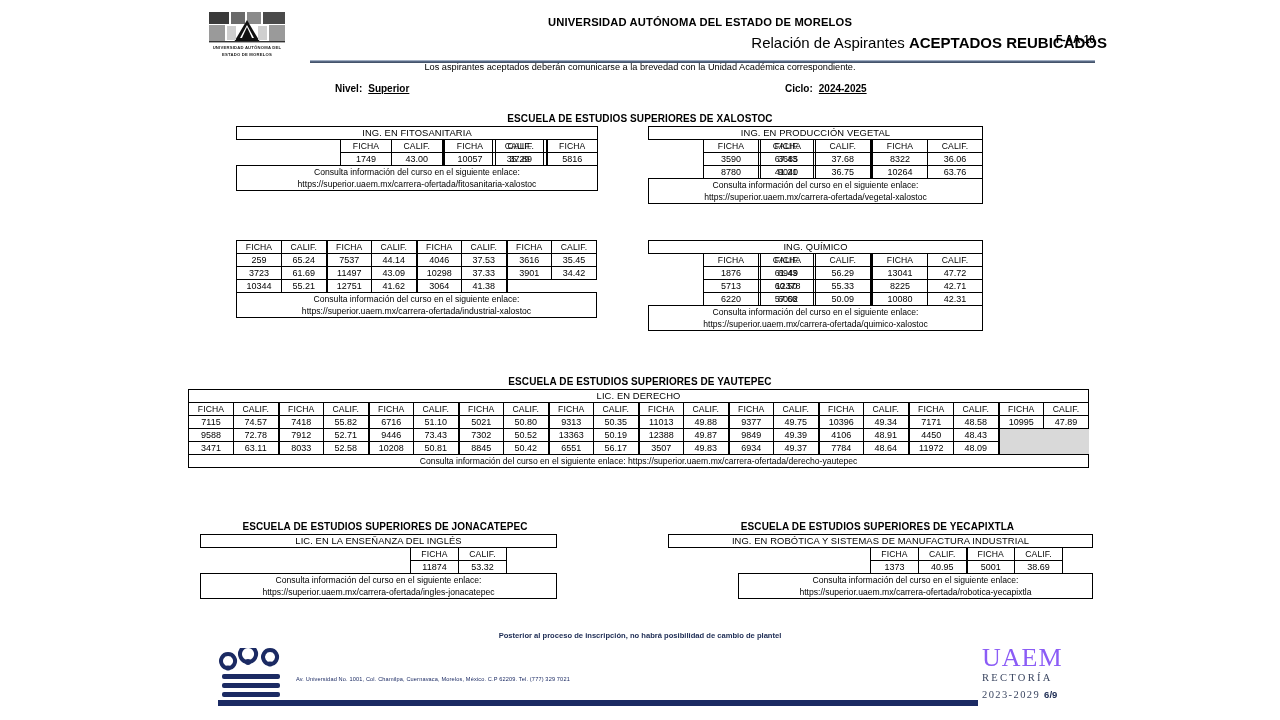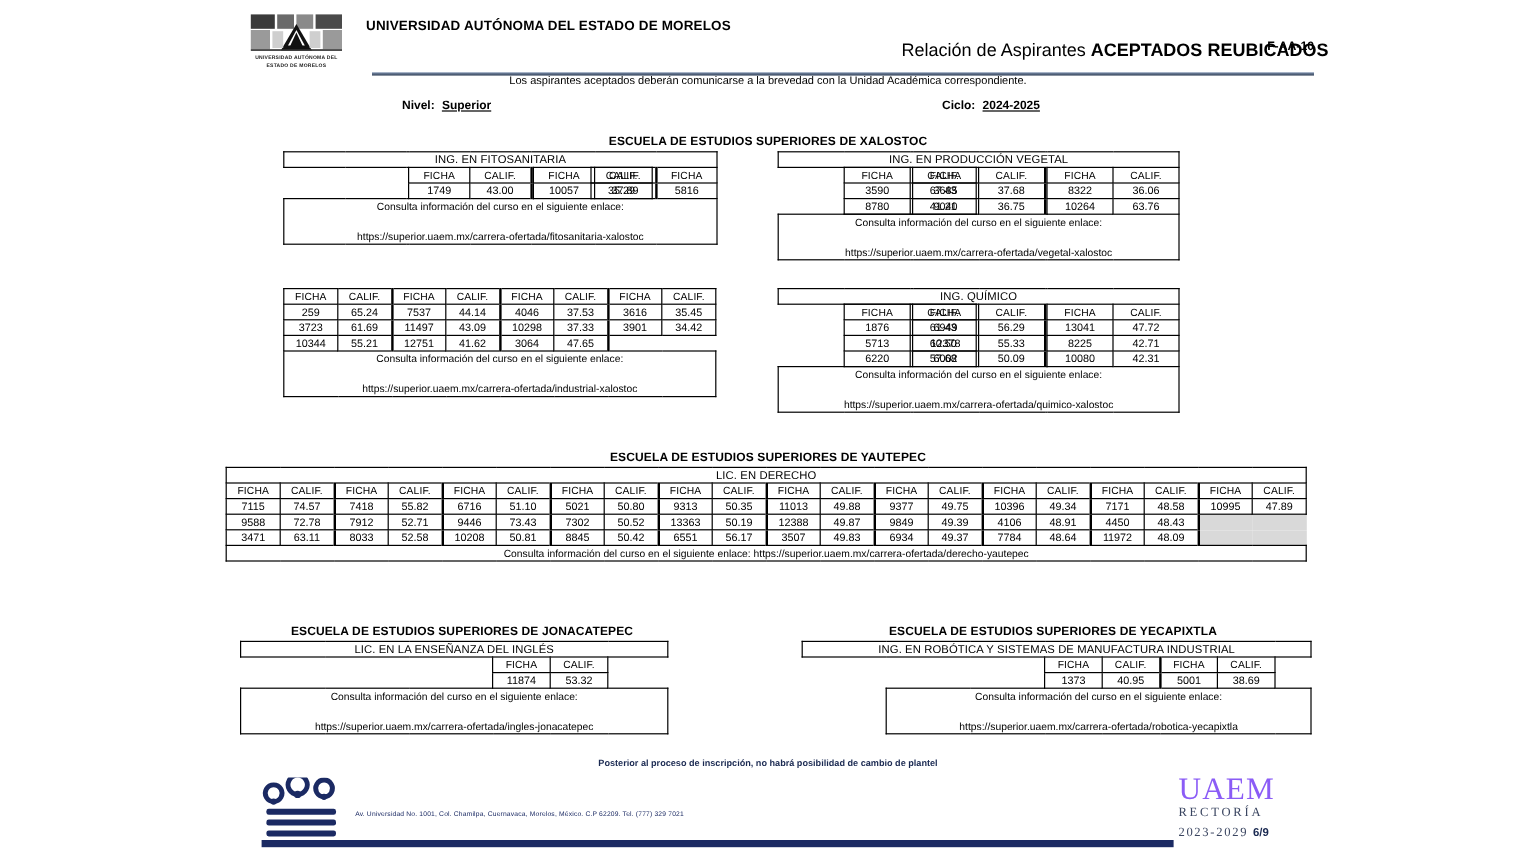--- a/index.html
+++ b/index.html
@@ -44,21 +44,21 @@
     font-weight: bold;
     letter-spacing: .2px;
     line-height: 1.5;
     color: #1a1a1a;
     margin-top: 1px;
   }
   .hdr-title {
     position: absolute;
     left: 120px; top: 8px;
     width: 790px;
-    text-align: left;
+    text-align: center;
     font-size: 11.2px;
     font-weight: bold;
     letter-spacing: .15px;
   }
   .hdr-sub {
     position: absolute;
     left: 132px; top: 26px;
     width: 790px;
     text-align: right;
     font-size: 15px;
@@ -139,21 +139,21 @@
   .noborder { border: none !important; }
   .thickright { border-right: 2px solid #000 !important; }
   .grayfill { background: #d9d9d9; }
   .linkcell {
     font-size: 8.6px;
     line-height: 11.5px;
     height: auto;
     padding: 1px 2px 2px 2px;
   }
   .linkcell .l1 { display: block; }
-  .linkcell .l2 { display: block; margin-top: 13px; }
+  .linkcell .l2 { display: block; }
   .onelinelink {
     font-size: 8.6px;
     height: 15px;
     line-height: 15px;
   }
 
   
   .foot-note {
     position: absolute;
     left: 185px; top: 631px;
@@ -450,21 +450,21 @@
         <td class="thickright">37.33</td>
         <td>3901</td>
         <td>34.42</td>
       </tr>
       <tr>
         <td>10344</td>
         <td class="thickright">55.21</td>
         <td>12751</td>
         <td class="thickright">41.62</td>
         <td>3064</td>
-        <td class="thickright">47.65</td>
+        <td class="thickright">41.38</td>
         <td class="noborder"></td>
         <td class="noborder"></td>
       </tr>
       <tr>
         <td class="linkcell" colspan="8">
           <span class="l1">Consulta información del curso en el siguiente enlace:</span>
           <span class="l2">https://superior.uaem.mx/carrera-ofertada/industrial-xalostoc</span>
         </td>
       </tr>
     </tbody>

